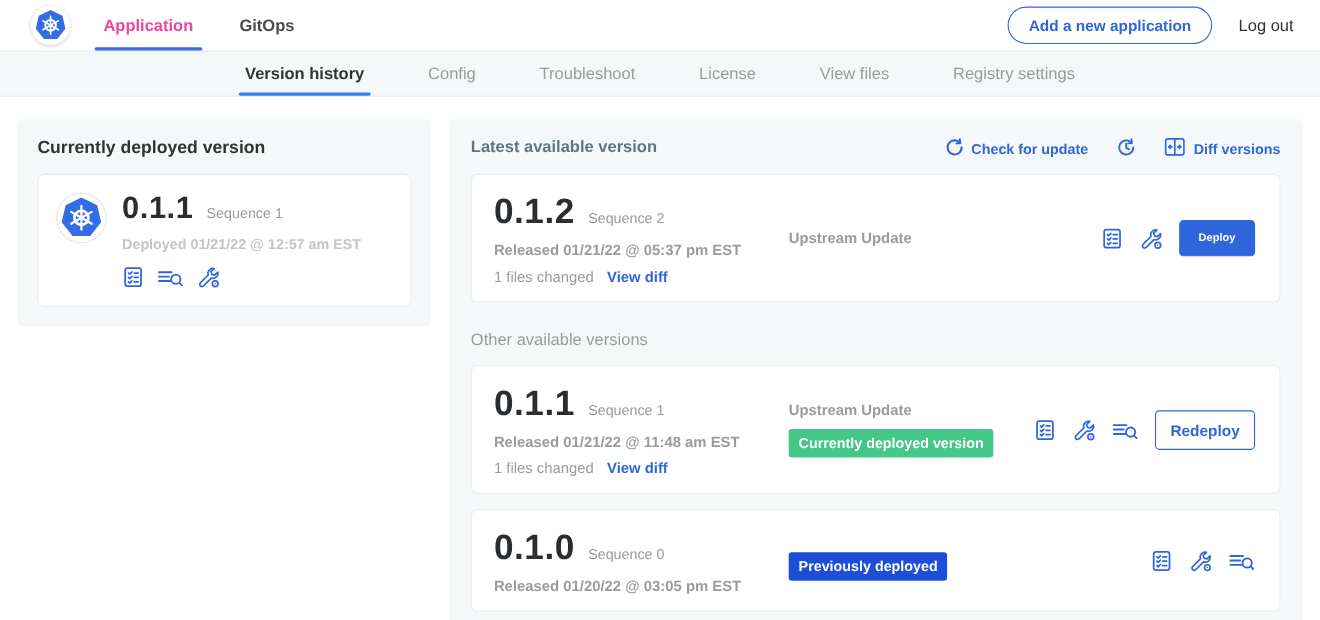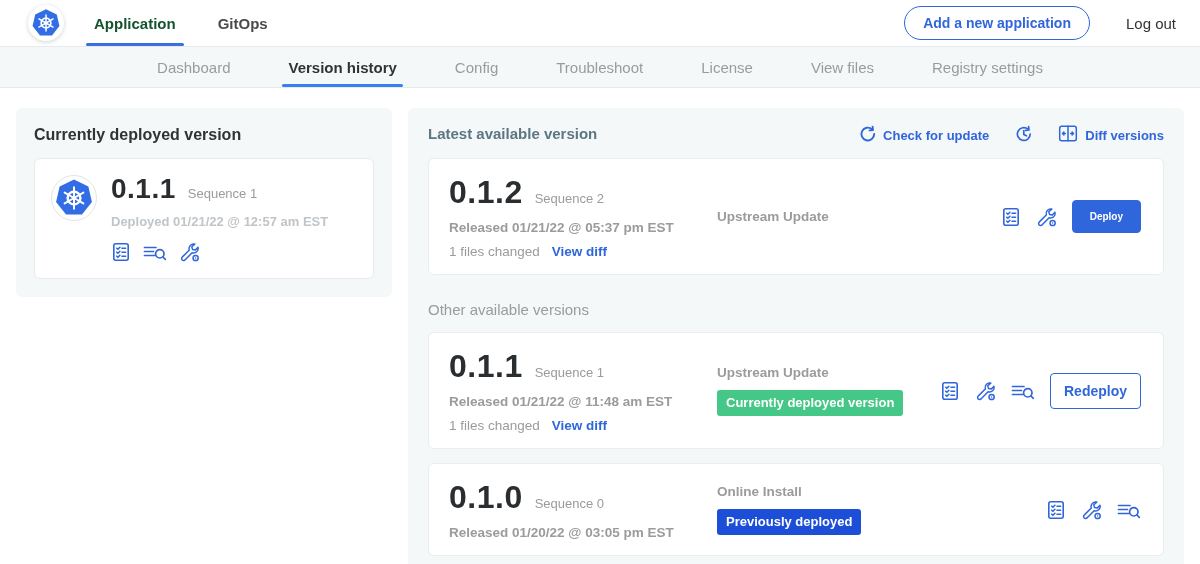--- a/index.html
+++ b/index.html
@@ -9,24 +9,24 @@
     background:#ffffff; color:#323232;
     font-family:"Liberation Sans", sans-serif;
   }
   
   .topnav { height:46px; display:flex; align-items:center; padding:0 24px 0 28px; background:#fff; }
   .logo-badge { width:36px; height:36px; border-radius:50%; background:#fff;
     box-shadow:0 1px 4px rgba(0,0,0,.18); display:flex; align-items:center; justify-content:center;
     margin-right:28px; flex:none; }
   .top-tab { position:relative; height:46px; display:flex; align-items:center; padding:0 2px;
     margin-right:38px; font-weight:bold; font-size:15px; color:#4a4a4a; cursor:pointer; }
-  .top-tab.active { color:#14532d; }
+  .top-tab.active { color:#ec4899; }
   .top-tab.active::after { content:""; position:absolute; left:-6px; right:-6px; bottom:0;
     height:3px; background:#3b6fde; border-radius:2px; }
-  .topnav-right { margin-left:auto; display:flex; align-items:center; gap:36px; }
+  .topnav-right { margin-left:auto; display:flex; align-items:center; gap:24px; }
   .add-app-btn { border:1px solid #3066db; color:#3066db; background:#fff; border-radius:17px;
     padding:8px 18px; font-weight:bold; font-size:14px; cursor:pointer;
     font-family:"Liberation Sans", sans-serif; }
   .logout { font-size:15px; color:#323232; cursor:pointer; }
 
   
   .subnav { height:42px; background:#f5f8f9; border-top:1px solid #e7eaec; border-bottom:1px solid #e7eaec;
     display:flex; justify-content:center; gap:58px; }
   .subnav-item { position:relative; display:flex; align-items:center; font-size:15px; color:#9b9b9b; cursor:pointer; }
   .subnav-item.active { color:#323232; font-weight:bold; }
@@ -150,21 +150,20 @@
   <div class="top-tab">
     <span>GitOps</span>
   </div>
   <div class="topnav-right">
     <button class="add-app-btn">Add a new application</button>
     <span class="logout">Log out</span>
   </div>
 </header>
 
 <nav class="subnav">
-  <div class="subnav-item">Dashboard</div>
   <div class="subnav-item active">Version history</div>
   <div class="subnav-item">Config</div>
   <div class="subnav-item">Troubleshoot</div>
   <div class="subnav-item">License</div>
   <div class="subnav-item">View files</div>
   <div class="subnav-item">Registry settings</div>
 </nav>
 
 <main class="main">
 
@@ -305,21 +304,20 @@
 
     <div class="version-card">
       <div class="vc-left">
         <div class="version-row">
           <span class="vc-version">0.1.0</span>
           <span class="seq">Sequence 0</span>
         </div>
         <div class="released">Released 01/20/22 @ 03:05 pm EST</div>
       </div>
       <div class="vc-mid">
-        <div class="source-label">Online Install</div>
         <span class="badge badge-gray">Previously deployed</span>
       </div>
       <div class="vc-actions">
         <span class="icon-btn">
           <svg width="20" height="20" viewBox="0 0 20 20">
               <use href="#ic-checklist"></use>
             </svg>
         </span>
         <span class="icon-btn">
           <svg width="21" height="20" viewBox="0 0 21 20">

